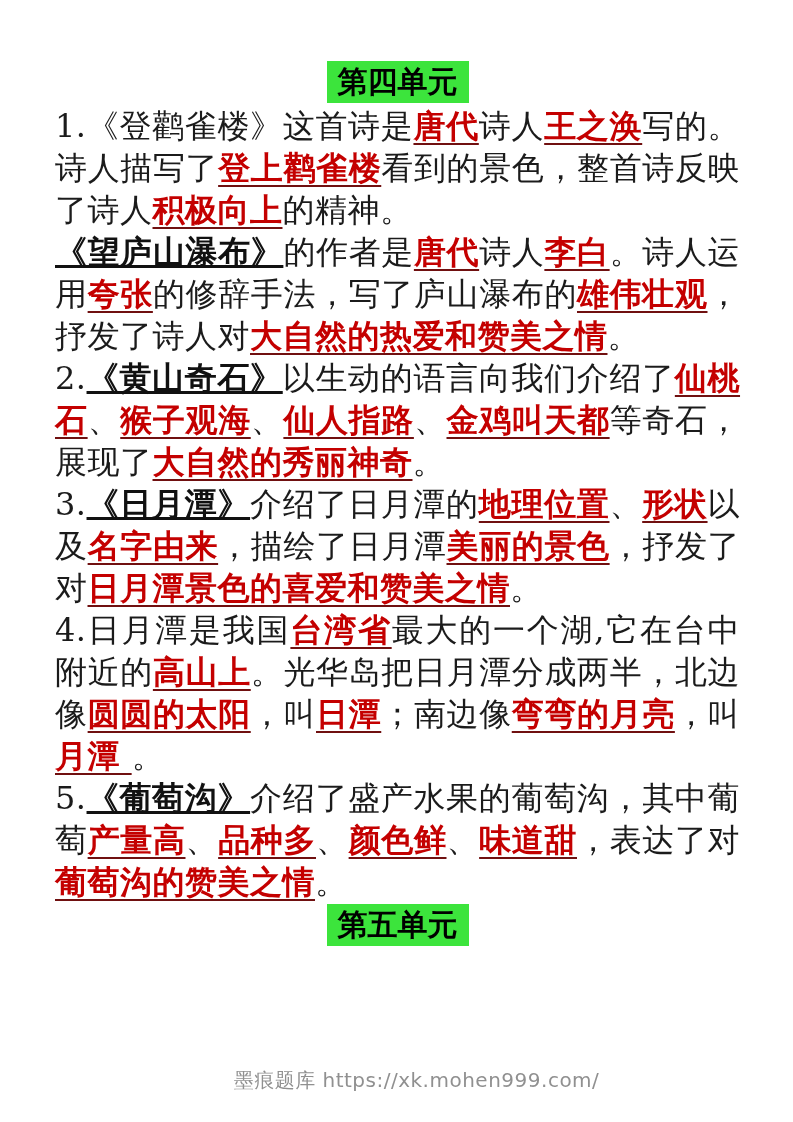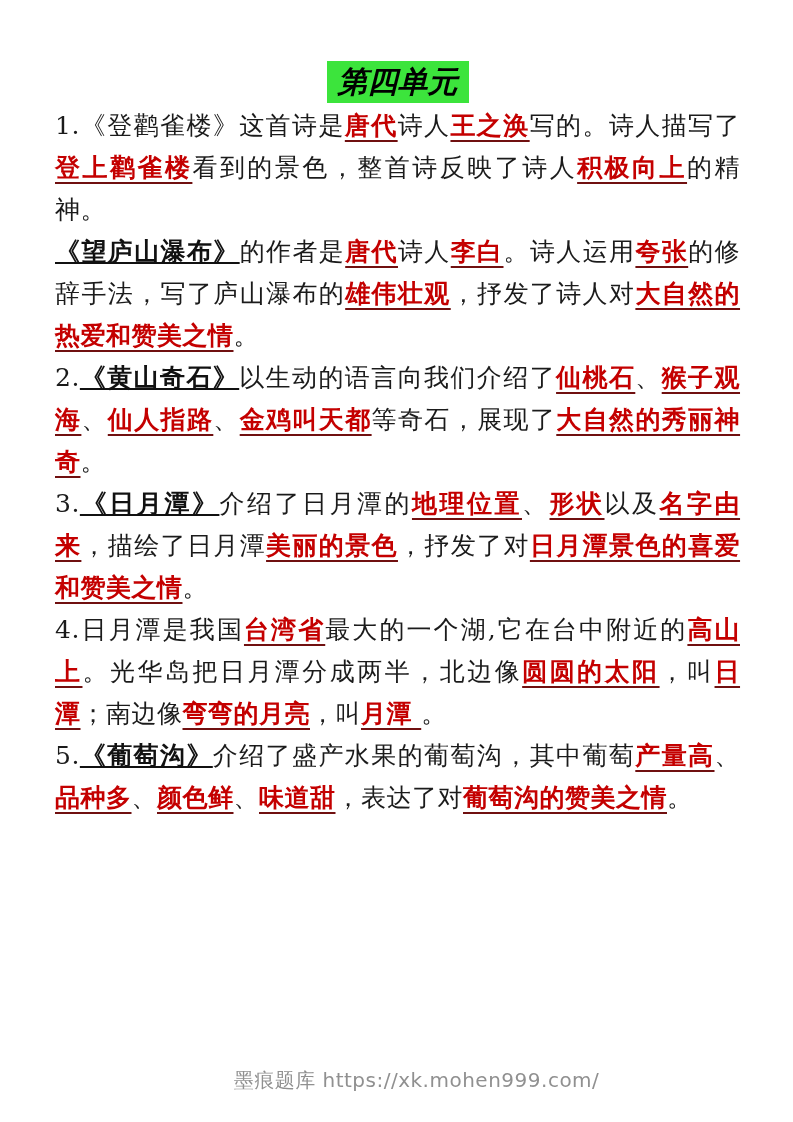--- a/index.html
+++ b/index.html
@@ -15,42 +15,41 @@
     overflow: hidden;
   }
   .doc {
     position: absolute;
     top: 60px;
     left: 55px;
     right: 53px;
   }
   .para {
     margin: 0;
-    font-size: 25px;
+    font-size: 32px;
     line-height: 42px;
     color: #1b1b1b;
     text-align: justify;
     text-justify: inter-ideograph;
     letter-spacing: 0.5px;
   }
   .seg-n { color: #1b1b1b; }
   .seg-b { color: #111111; font-weight: bold; text-decoration: underline; }
   .seg-r {
     color: var(--accent-red, #c40000);
     font-weight: bold;
     text-decoration: underline;
     text-decoration-thickness: 2px;
     text-underline-offset: 6px;
     text-decoration-color: var(--underline-red, #701010);
   }
   .unit-header-row {
     display: flex;
     justify-content: center;
     margin: 1px 0 2px 0;
-    font-style: italic;
   }
   .unit-header {
     display: inline-block;
     background: var(--highlight-green, #3ce43c);
     color: #000000;
     font-weight: bold;
     font-size: 30px;
     line-height: 36px;
     padding: 3px 11px;
   }
@@ -73,15 +72,18 @@
 <div class="doc">
     <div class="unit-header-row">
       <span class="unit-header">第四单元</span>
     </div>
     <p class="para"><span class="seg-n">1.《登鹳雀楼》这首诗是</span><span class="seg-r">唐代</span><span class="seg-n">诗人</span><span class="seg-r">王之涣</span><span class="seg-n">写的。诗人描写了</span><span class="seg-r">登上鹳雀楼</span><span class="seg-n">看到的景色，整首诗反映了诗人</span><span class="seg-r">积极向上</span><span class="seg-n">的精神。</span></p>
     <p class="para"><span class="seg-b">《望庐山瀑布》</span><span class="seg-n">的作者是</span><span class="seg-r">唐代</span><span class="seg-n">诗人</span><span class="seg-r">李白</span><span class="seg-n">。诗人运用</span><span class="seg-r">夸张</span><span class="seg-n">的修辞手法，写了庐山瀑布的</span><span class="seg-r">雄伟壮观</span><span class="seg-n">，抒发了诗人对</span><span class="seg-r">大自然的热爱和赞美之情</span><span class="seg-n">。</span></p>
     <p class="para"><span class="seg-n">2.</span><span class="seg-b">《黄山奇石》</span><span class="seg-n">以生动的语言向我们介绍了</span><span class="seg-r">仙桃石</span><span class="seg-n">、</span><span class="seg-r">猴子观海</span><span class="seg-n">、</span><span class="seg-r">仙人指路</span><span class="seg-n">、</span><span class="seg-r">金鸡叫天都</span><span class="seg-n">等奇石，展现了</span><span class="seg-r">大自然的秀丽神奇</span><span class="seg-n">。</span></p>
     <p class="para"><span class="seg-n">3.</span><span class="seg-b">《日月潭》</span><span class="seg-n">介绍了日月潭的</span><span class="seg-r">地理位置</span><span class="seg-n">、</span><span class="seg-r">形状</span><span class="seg-n">以及</span><span class="seg-r">名字由来</span><span class="seg-n">，描绘了日月潭</span><span class="seg-r">美丽的景色</span><span class="seg-n">，抒发了对</span><span class="seg-r">日月潭景色的喜爱和赞美之情</span><span class="seg-n">。</span></p>
     <p class="para"><span class="seg-n">4.日月潭是我国</span><span class="seg-r">台湾省</span><span class="seg-n">最大的一个湖,它在台中附近的</span><span class="seg-r">高山上</span><span class="seg-n">。光华岛把日月潭分成两半，北边像</span><span class="seg-r">圆圆的太阳</span><span class="seg-n">，叫</span><span class="seg-r">日潭</span><span class="seg-n">；南边像</span><span class="seg-r">弯弯的月亮</span><span class="seg-n">，叫</span><span class="seg-r">月潭 </span><span class="seg-n">。</span></p>
     <p class="para"><span class="seg-n">5.</span><span class="seg-b">《葡萄沟》</span><span class="seg-n">介绍了盛产水果的葡萄沟，其中葡萄</span><span class="seg-r">产量高</span><span class="seg-n">、</span><span class="seg-r">品种多</span><span class="seg-n">、</span><span class="seg-r">颜色鲜</span><span class="seg-n">、</span><span class="seg-r">味道甜</span><span class="seg-n">，表达了对</span><span class="seg-r">葡萄沟的赞美之情</span><span class="seg-n">。</span></p>
+    <div class="unit-header-row">
+      <span class="unit-header">第五单元</span>
+    </div>
   </div>
 
 <div class="footer">墨痕题库 https://xk.mohen999.com/</div>
 
 </body></html>

